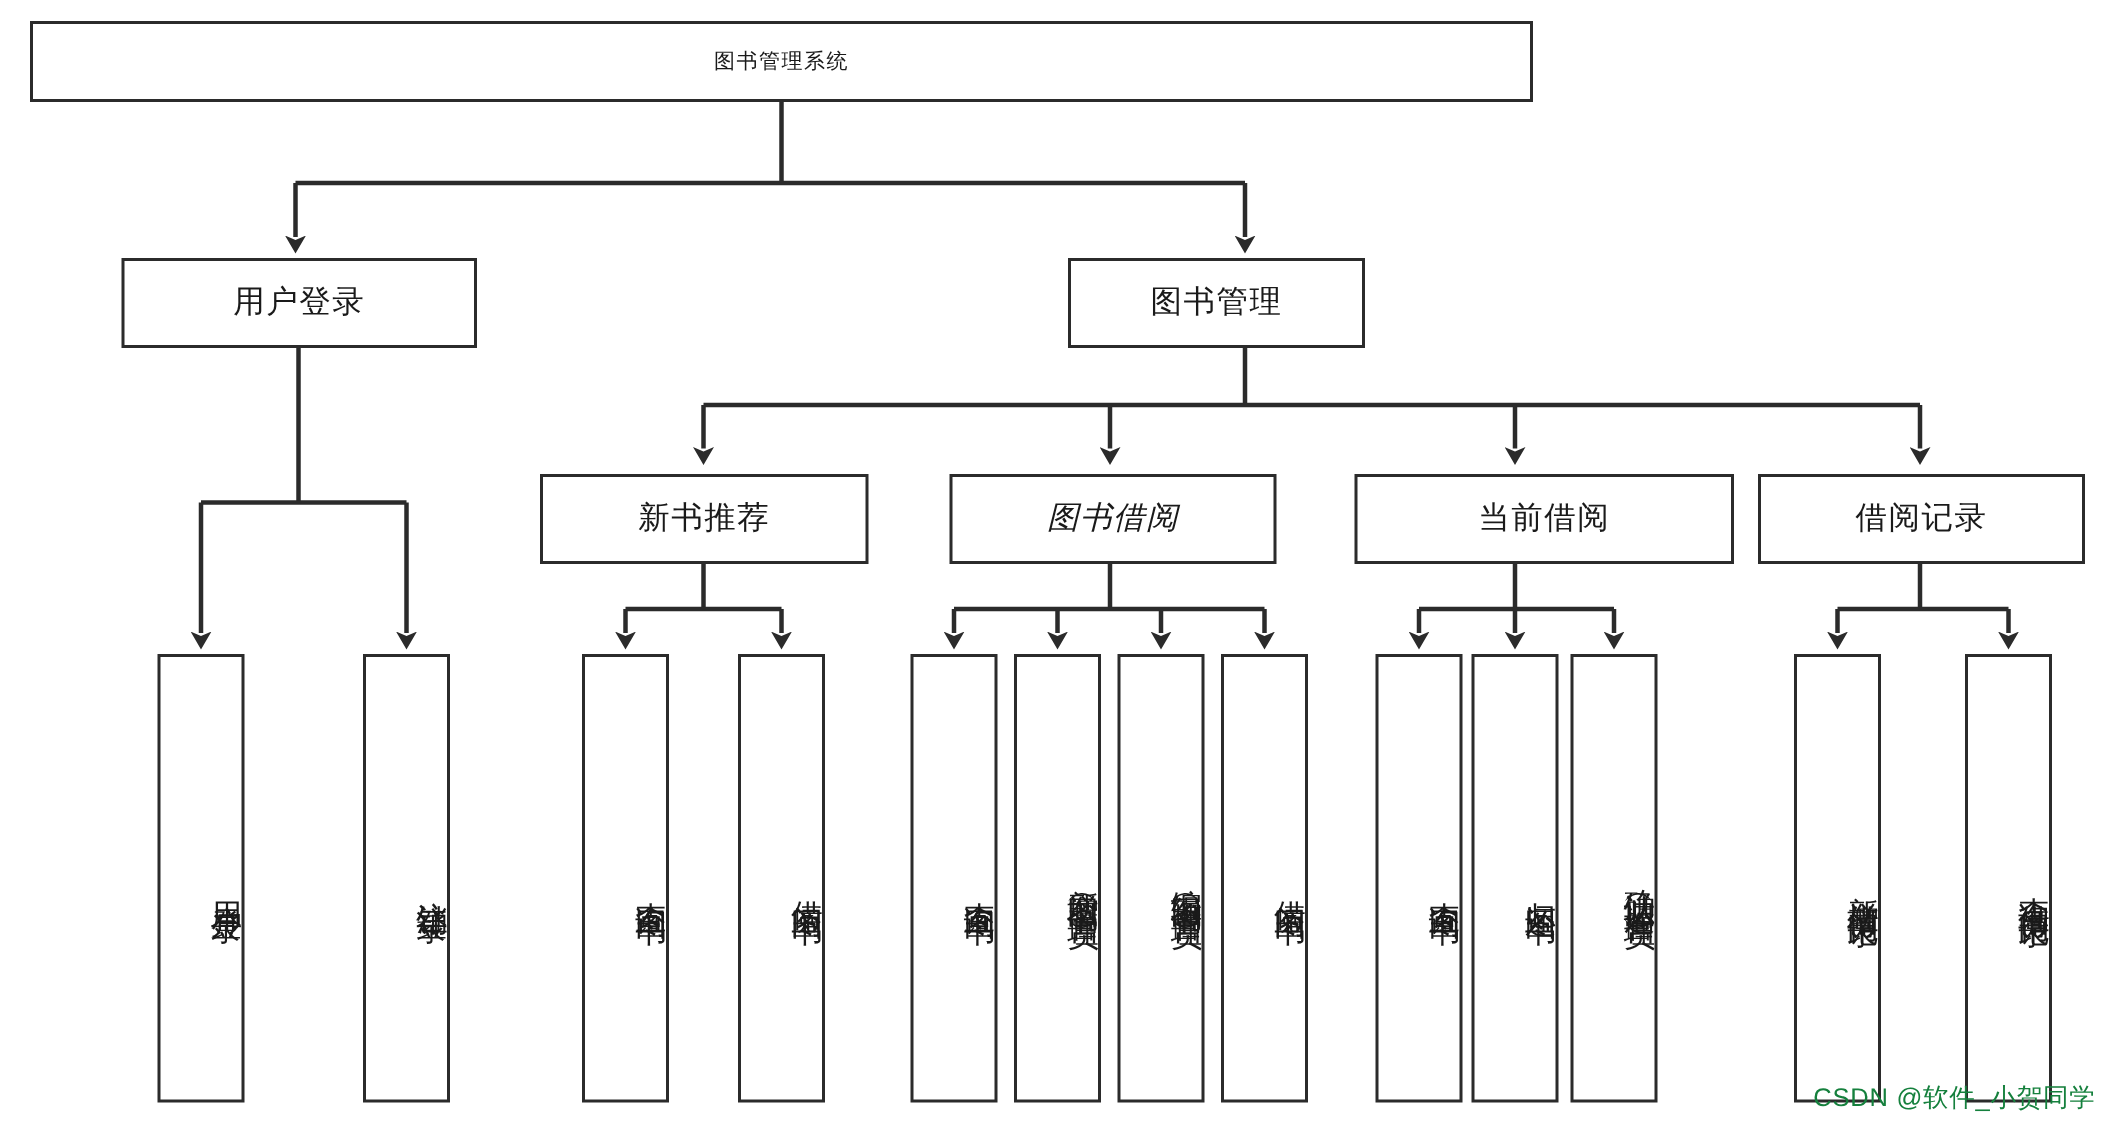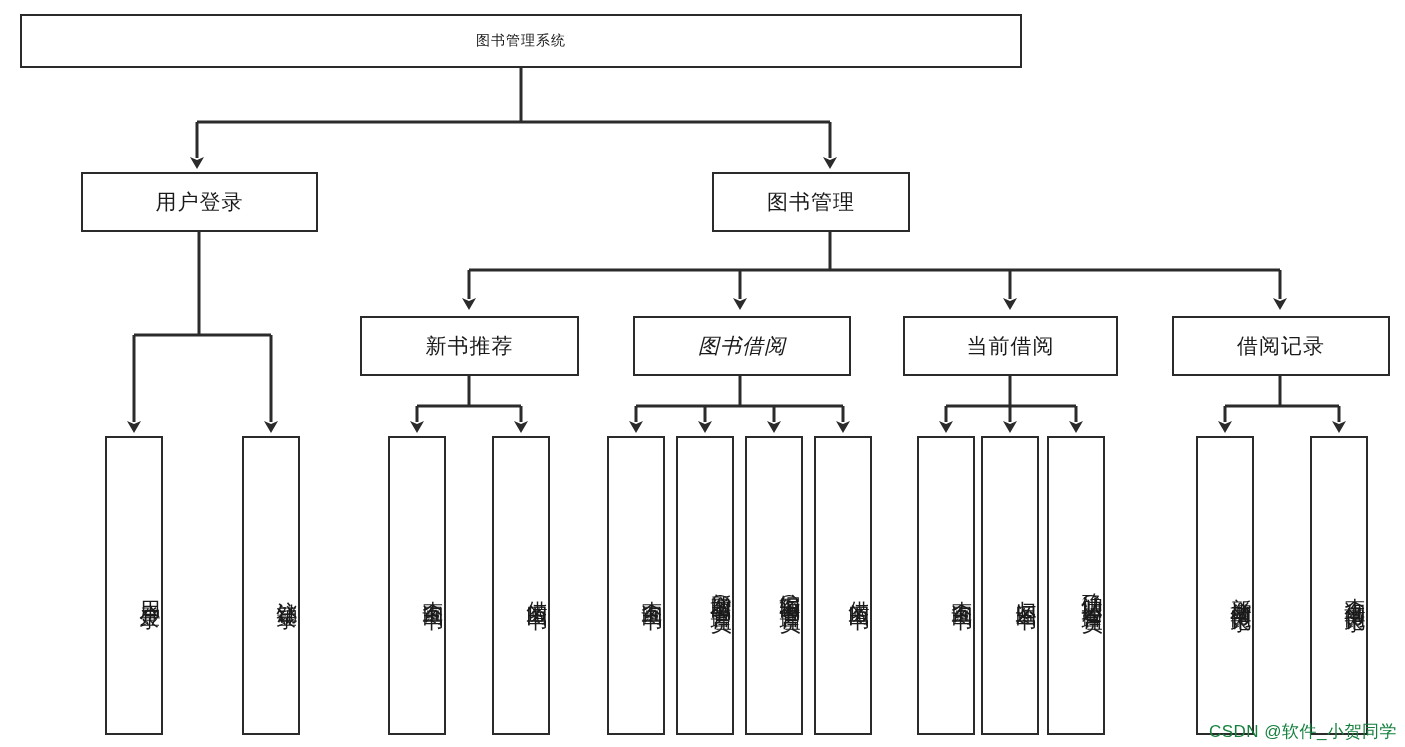--- a/index.html
+++ b/index.html
@@ -137,21 +137,21 @@
   <div class="node h mid" style="left:712px; top:172px; width:198px; height:60px;">
     <span class="label">图书管理</span>
   </div>
 
   <div class="node h mid" style="left:360px; top:316px; width:219px; height:60px;">
     <span class="label">新书推荐</span>
   </div>
   <div class="node h mid" style="left:633px; top:316px; width:218px; height:60px;font-style:italic;">
     <span class="label">图书借阅</span>
   </div>
-  <div class="node h mid" style="left:903px; top:316px; width:215px; height:60px;">
+  <div class="node h mid" style="left:903px; top:316px; width:253px; height:60px;">
     <span class="label">当前借阅</span>
   </div>
   <div class="node h mid" style="left:1172px; top:316px; width:218px; height:60px;">
     <span class="label">借阅记录</span>
   </div>
 
   <div class="node leaf" style="left:105px; top:436px; width:58px; height:299px;">
     <span class="label">用户登录</span>
   </div>
   <div class="node leaf" style="left:242px; top:436px; width:58px; height:299px;">

